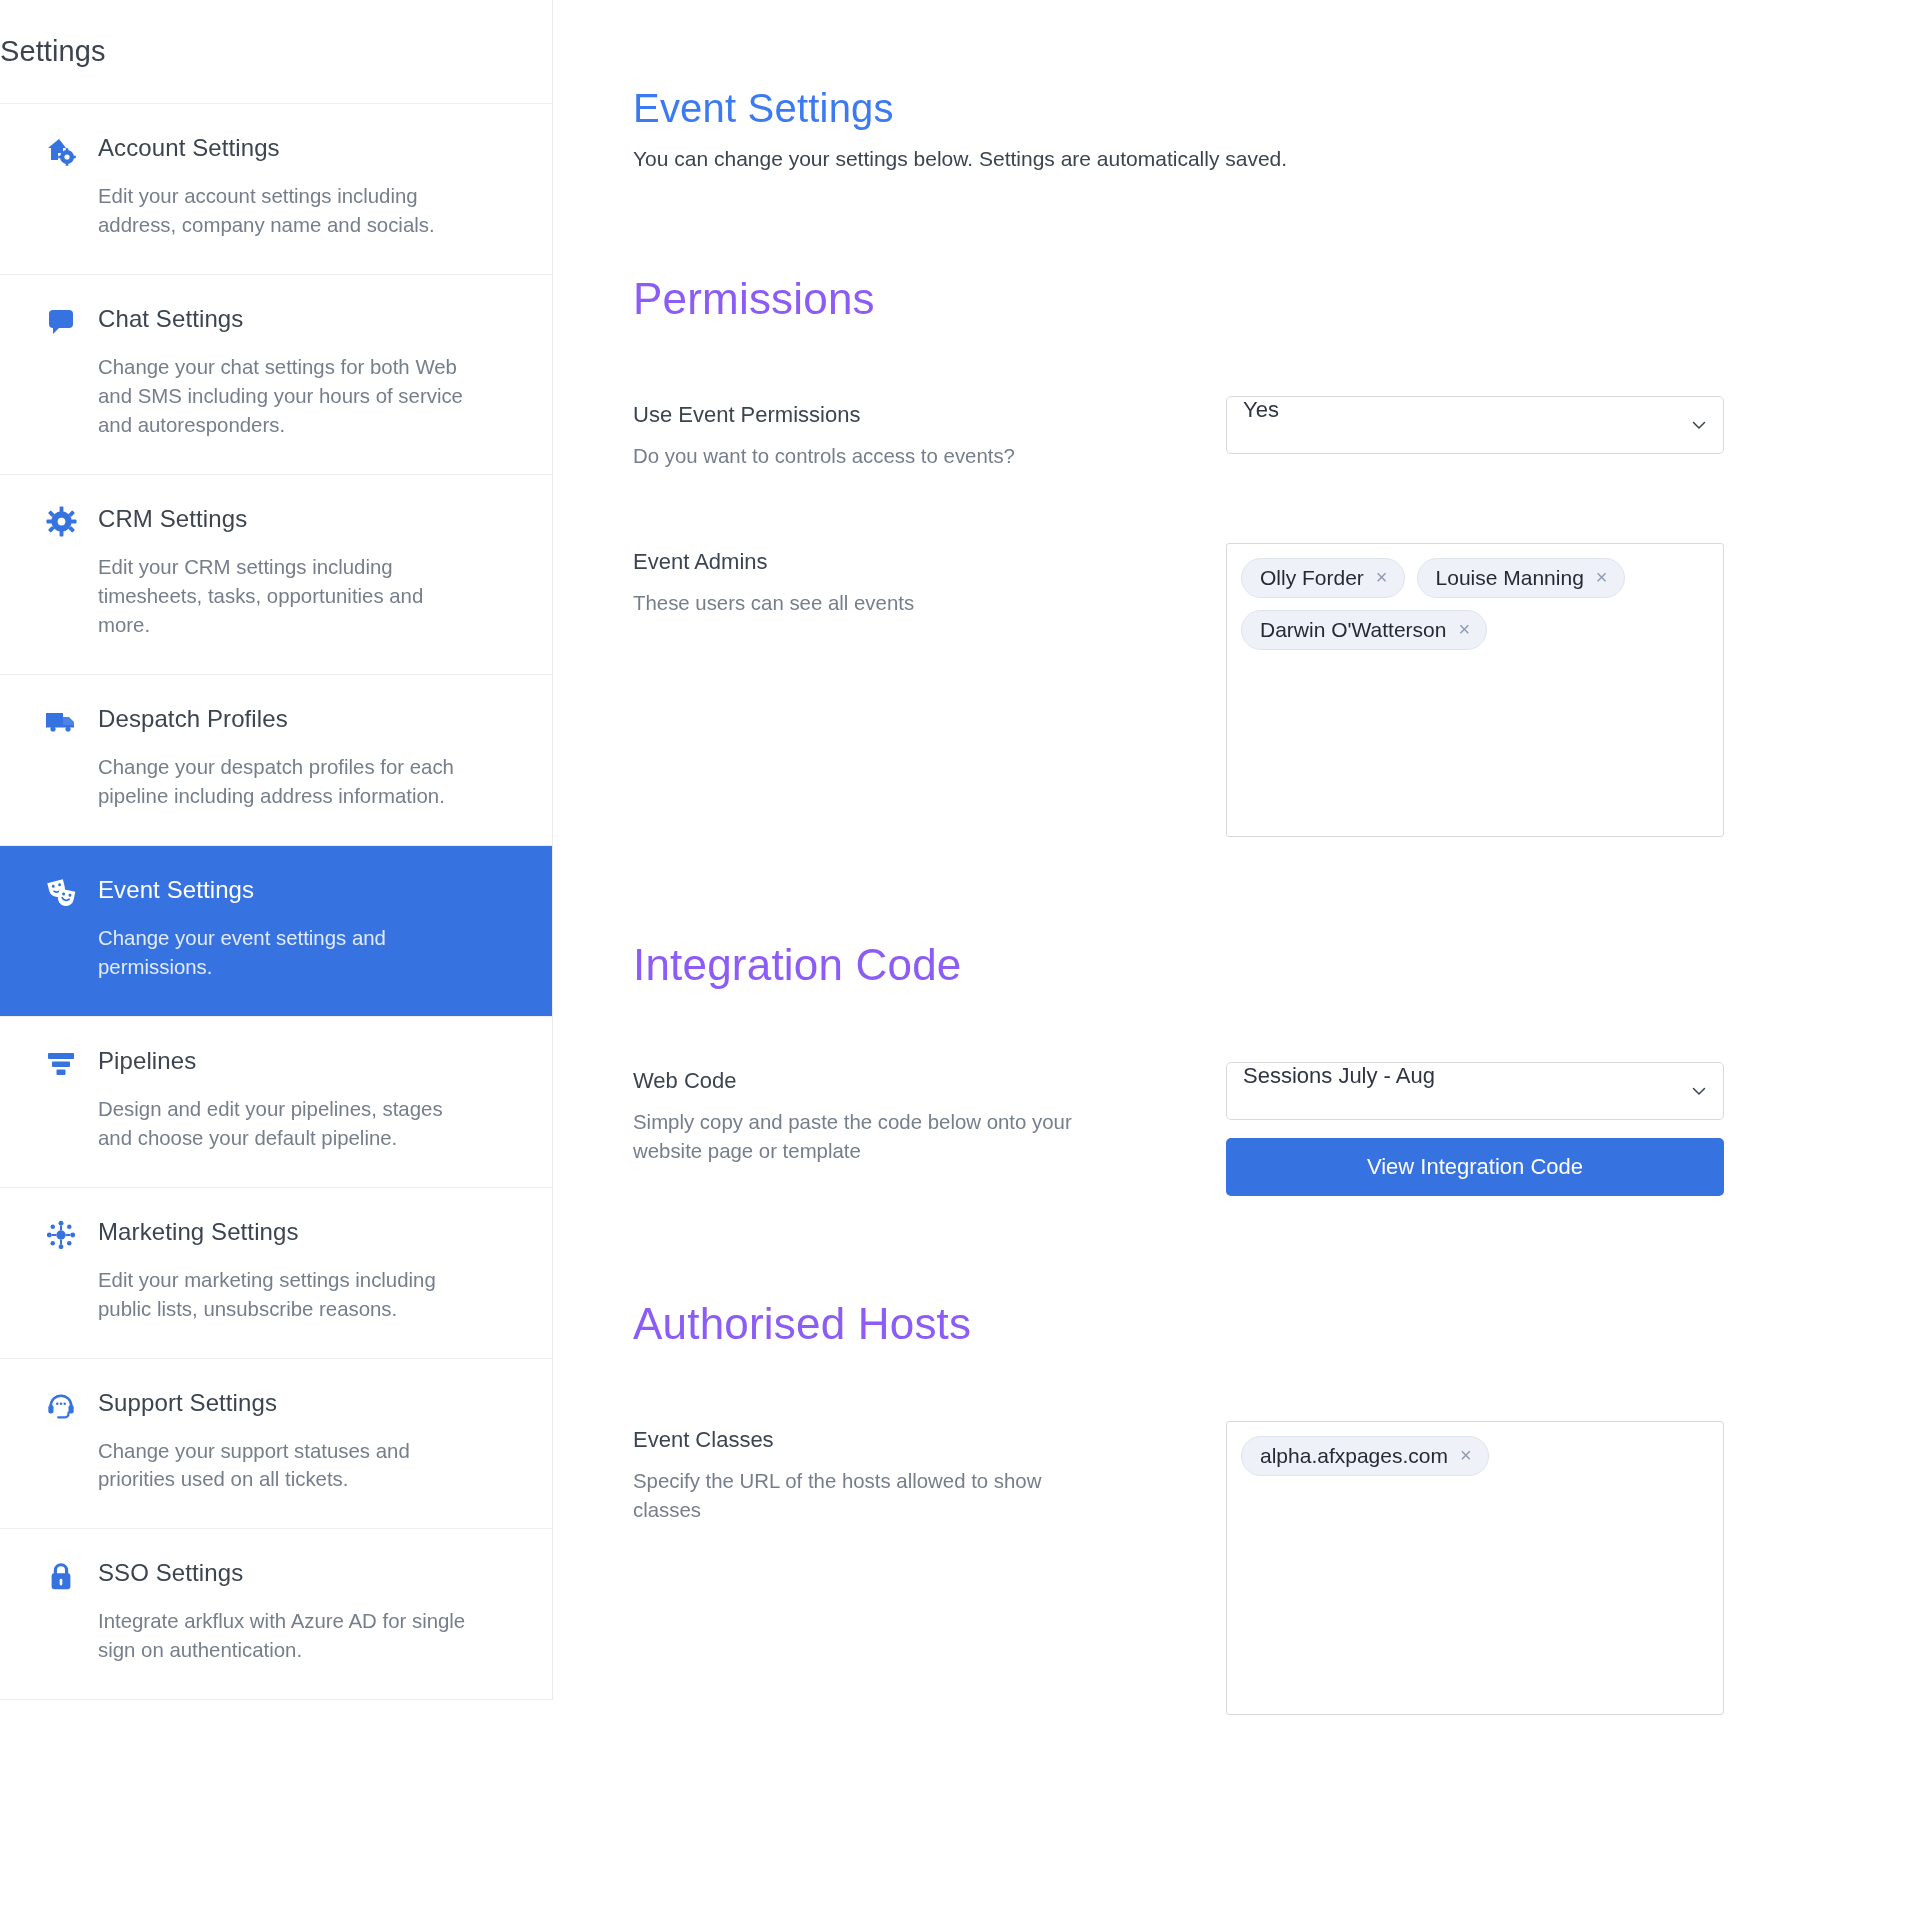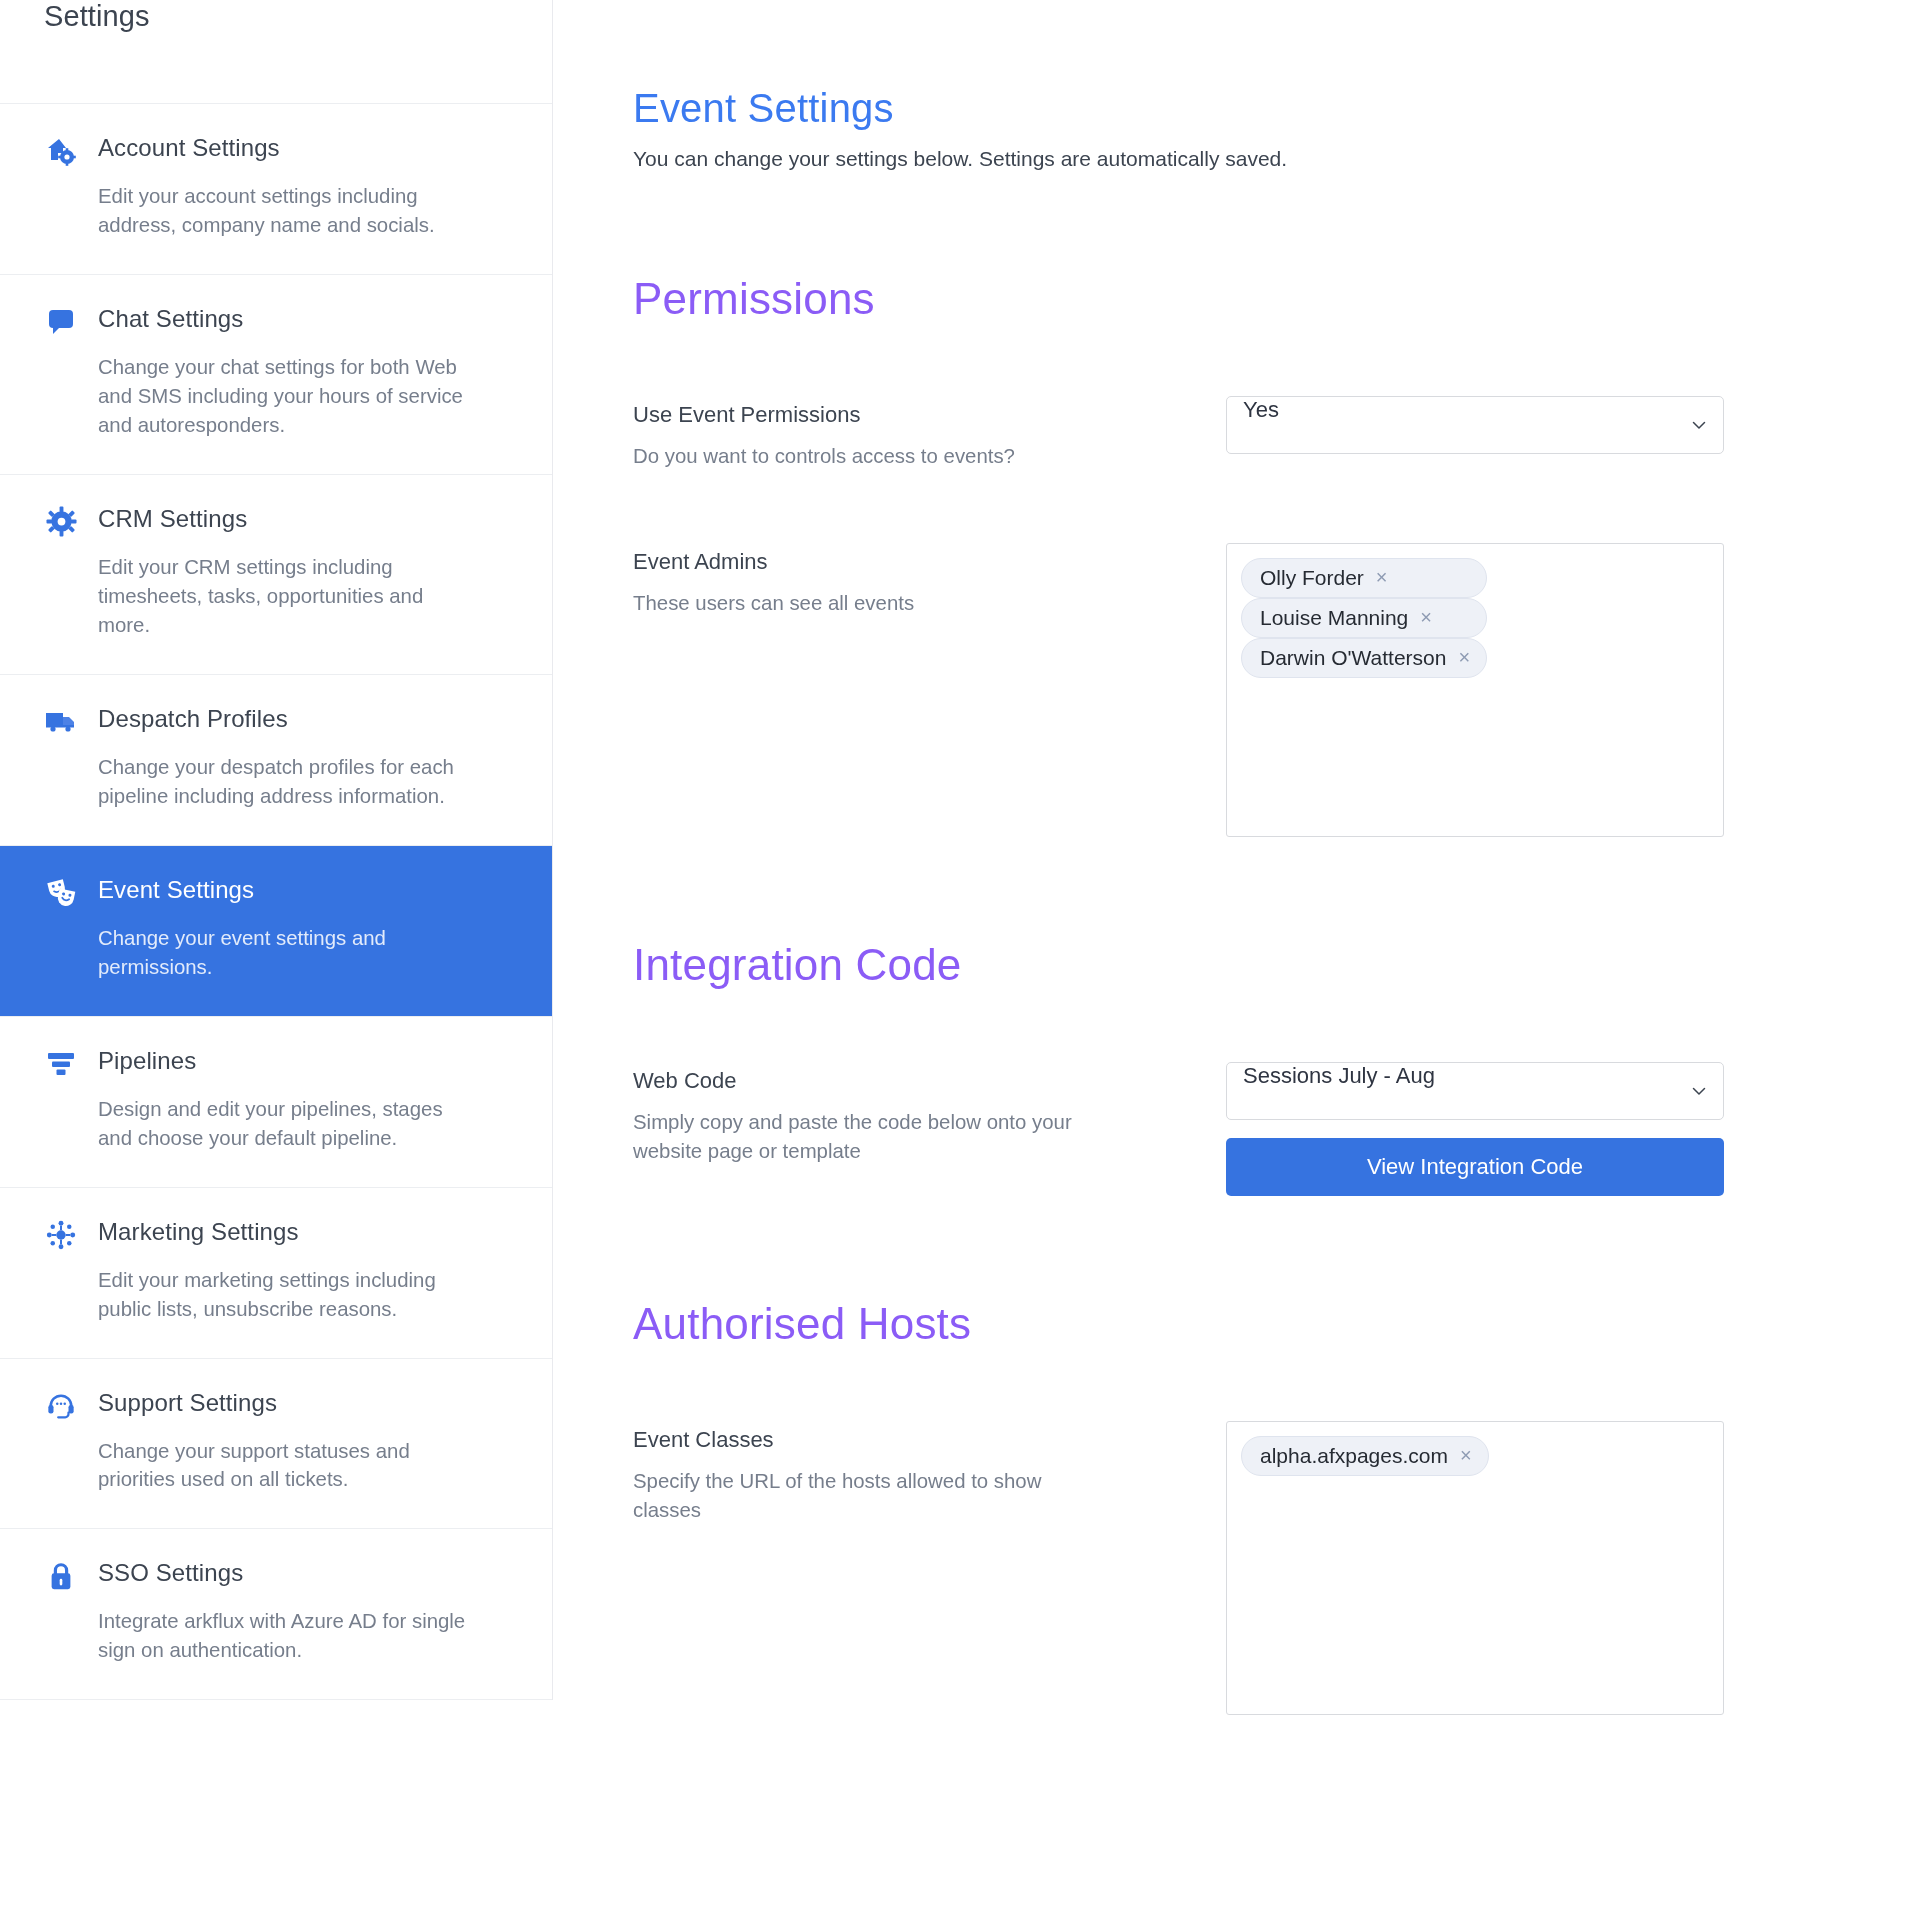--- a/index.html
+++ b/index.html
@@ -17,21 +17,21 @@
   
   .sidebar {
     width: 553px;
     flex: 0 0 553px;
     border-right: 1px solid #e9eaee;
     background: #ffffff;
   }
   .sidebar-header {
     height: 104px;
     display: flex;
-    padding-left: 44px;
+    align-items: center;
     border-bottom: 1px solid #eceef1;
   }
   .sidebar-title {
     font-size: 29px;
     color: #3c4450;
     letter-spacing: 0.1px;
   }
   .nav-list { display: block; }
   .nav-item {
     position: relative;
@@ -168,22 +168,22 @@
   .tag-box {
     width: 100%;
     min-height: 294px;
     border: 1px solid #d8dade;
     border-radius: 3px;
     background: #ffffff;
     padding: 14px 14px;
     display: flex;
     flex-wrap: wrap;
     align-content: flex-start;
+    gap: 12px;
     cursor: text;
-    flex-direction: column;
   }
   .tag-box.tall { min-height: 294px; }
   .chip {
     display: inline-flex;
     align-items: center;
     gap: 12px;
     background: #eef1f7;
     border: 1px solid #dfe4ee;
     border-radius: 22px;
     padding: 8px 16px 9px 18px;

